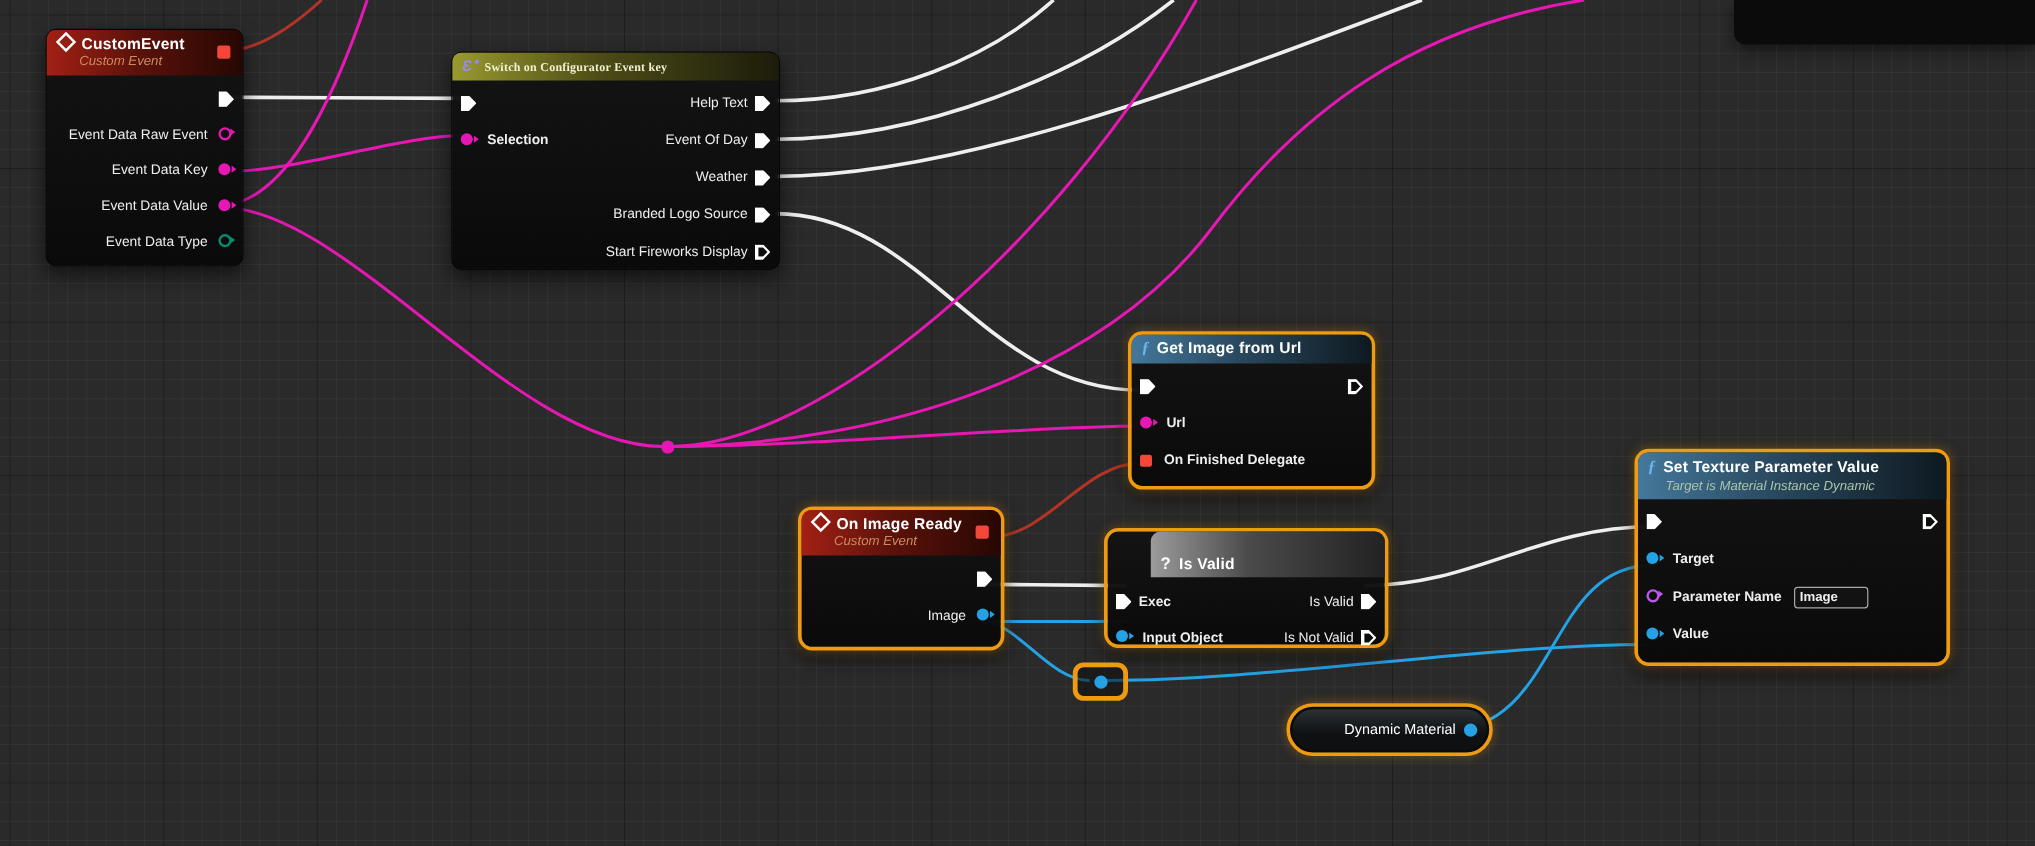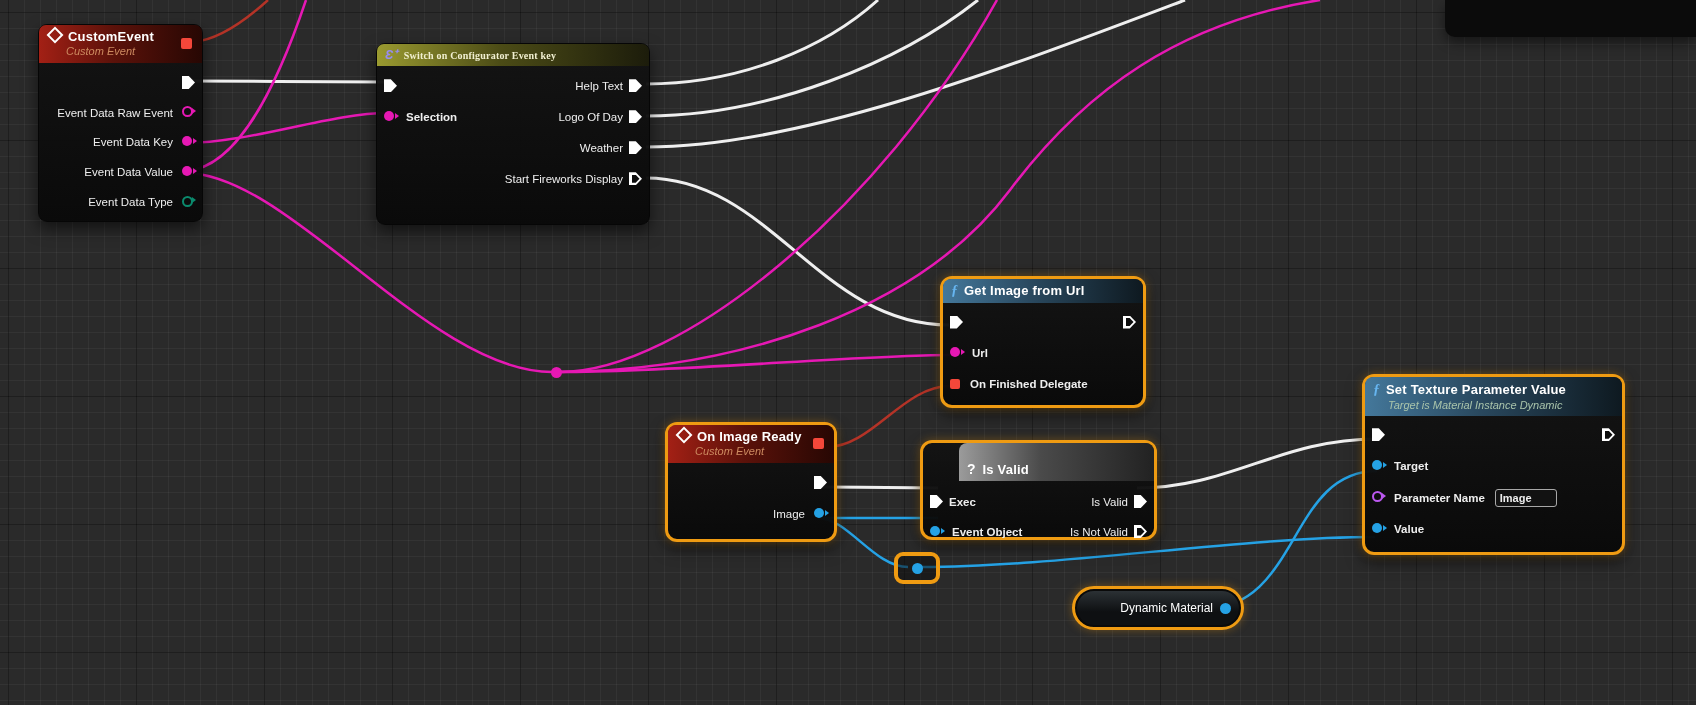--- a/index.html
+++ b/index.html
@@ -186,28 +186,35 @@
             <span class="lbl">Help Text</span>
             <span class="pexec"></span>
           </span>
       </div>
       <div class="row">
         <span class="in">
             <span class="pin-wrap c-str"><span class="pcirc"></span></span>
             <span class="lbl">Selection</span>
           </span>
         <span class="out">
-            <span class="lbl">Logo Of Day</span>
+            <span class="lbl">Event Of Day</span>
             <span class="pexec"></span>
           </span>
       </div>
       <div class="row">
         <span class="sp"></span>
         <span class="out">
             <span class="lbl">Weather</span>
+            <span class="pexec"></span>
+          </span>
+      </div>
+      <div class="row">
+        <span class="sp"></span>
+        <span class="out">
+            <span class="lbl">Branded Logo Source</span>
             <span class="pexec"></span>
           </span>
       </div>
       <div class="row">
         <span class="sp"></span>
         <span class="out">
             <span class="lbl">Start Fireworks Display</span>
             <span class="pexec hollow"></span>
           </span>
       </div>
@@ -276,21 +283,21 @@
             <span class="lbl">Exec</span>
           </span>
         <span class="out">
             <span class="lbl">Is Valid</span>
             <span class="pexec"></span>
           </span>
       </div>
       <div class="row" style="height:30px;">
         <span class="in">
             <span class="pin-wrap c-obj"><span class="pcirc"></span></span>
-            <span class="lbl">Event Object</span>
+            <span class="lbl">Input Object</span>
           </span>
         <span class="out">
             <span class="lbl">Is Not Valid</span>
             <span class="pexec hollow"></span>
           </span>
       </div>
     </div>
   </div>
 
   <div class="node selected" style="left:1362px;top:374px;width:257px;height:175px;">

